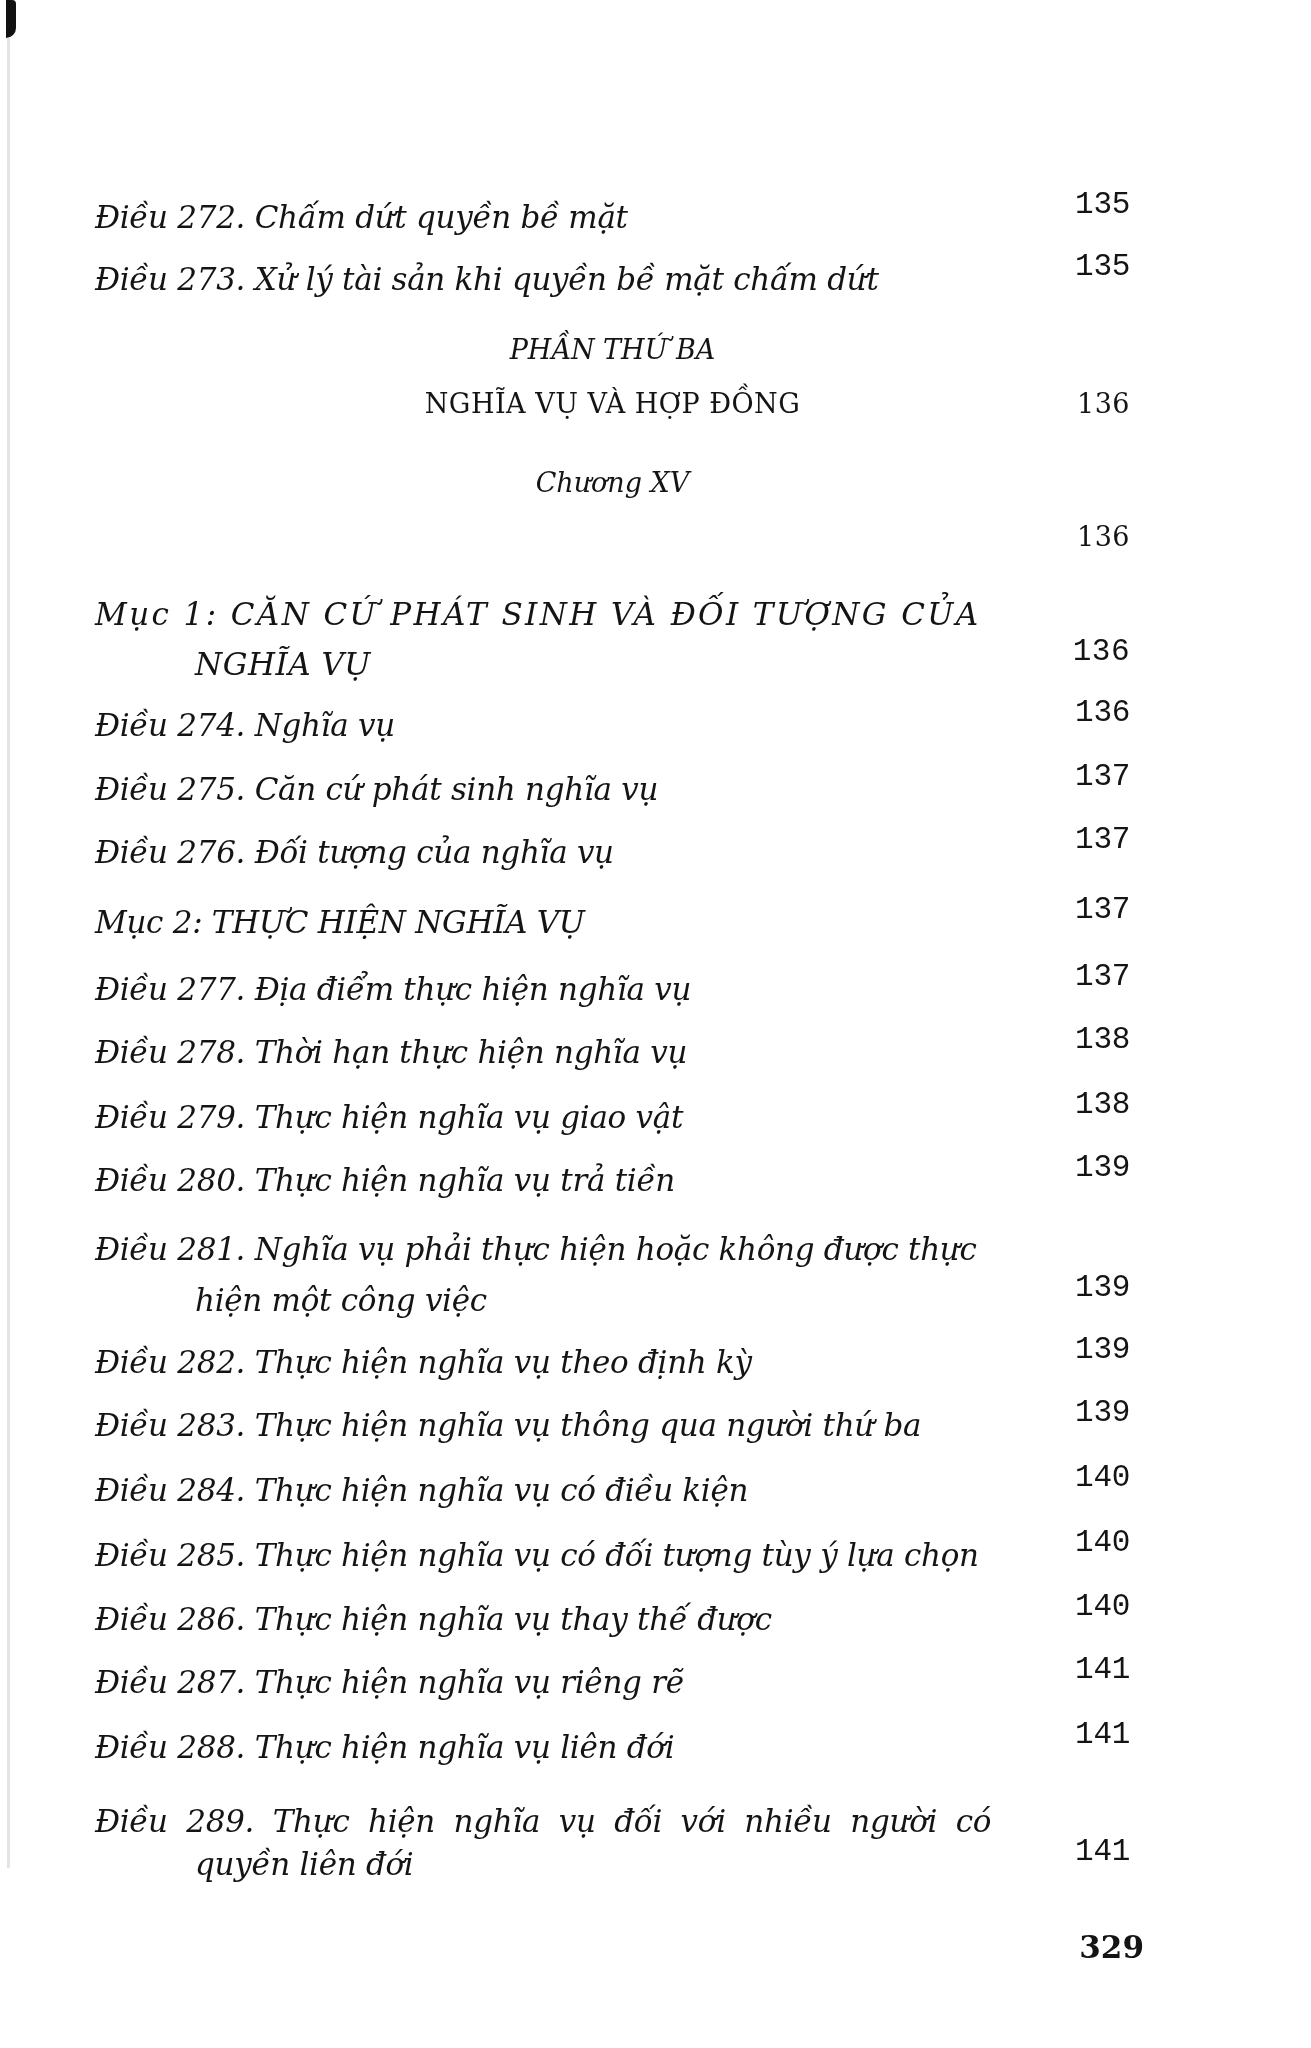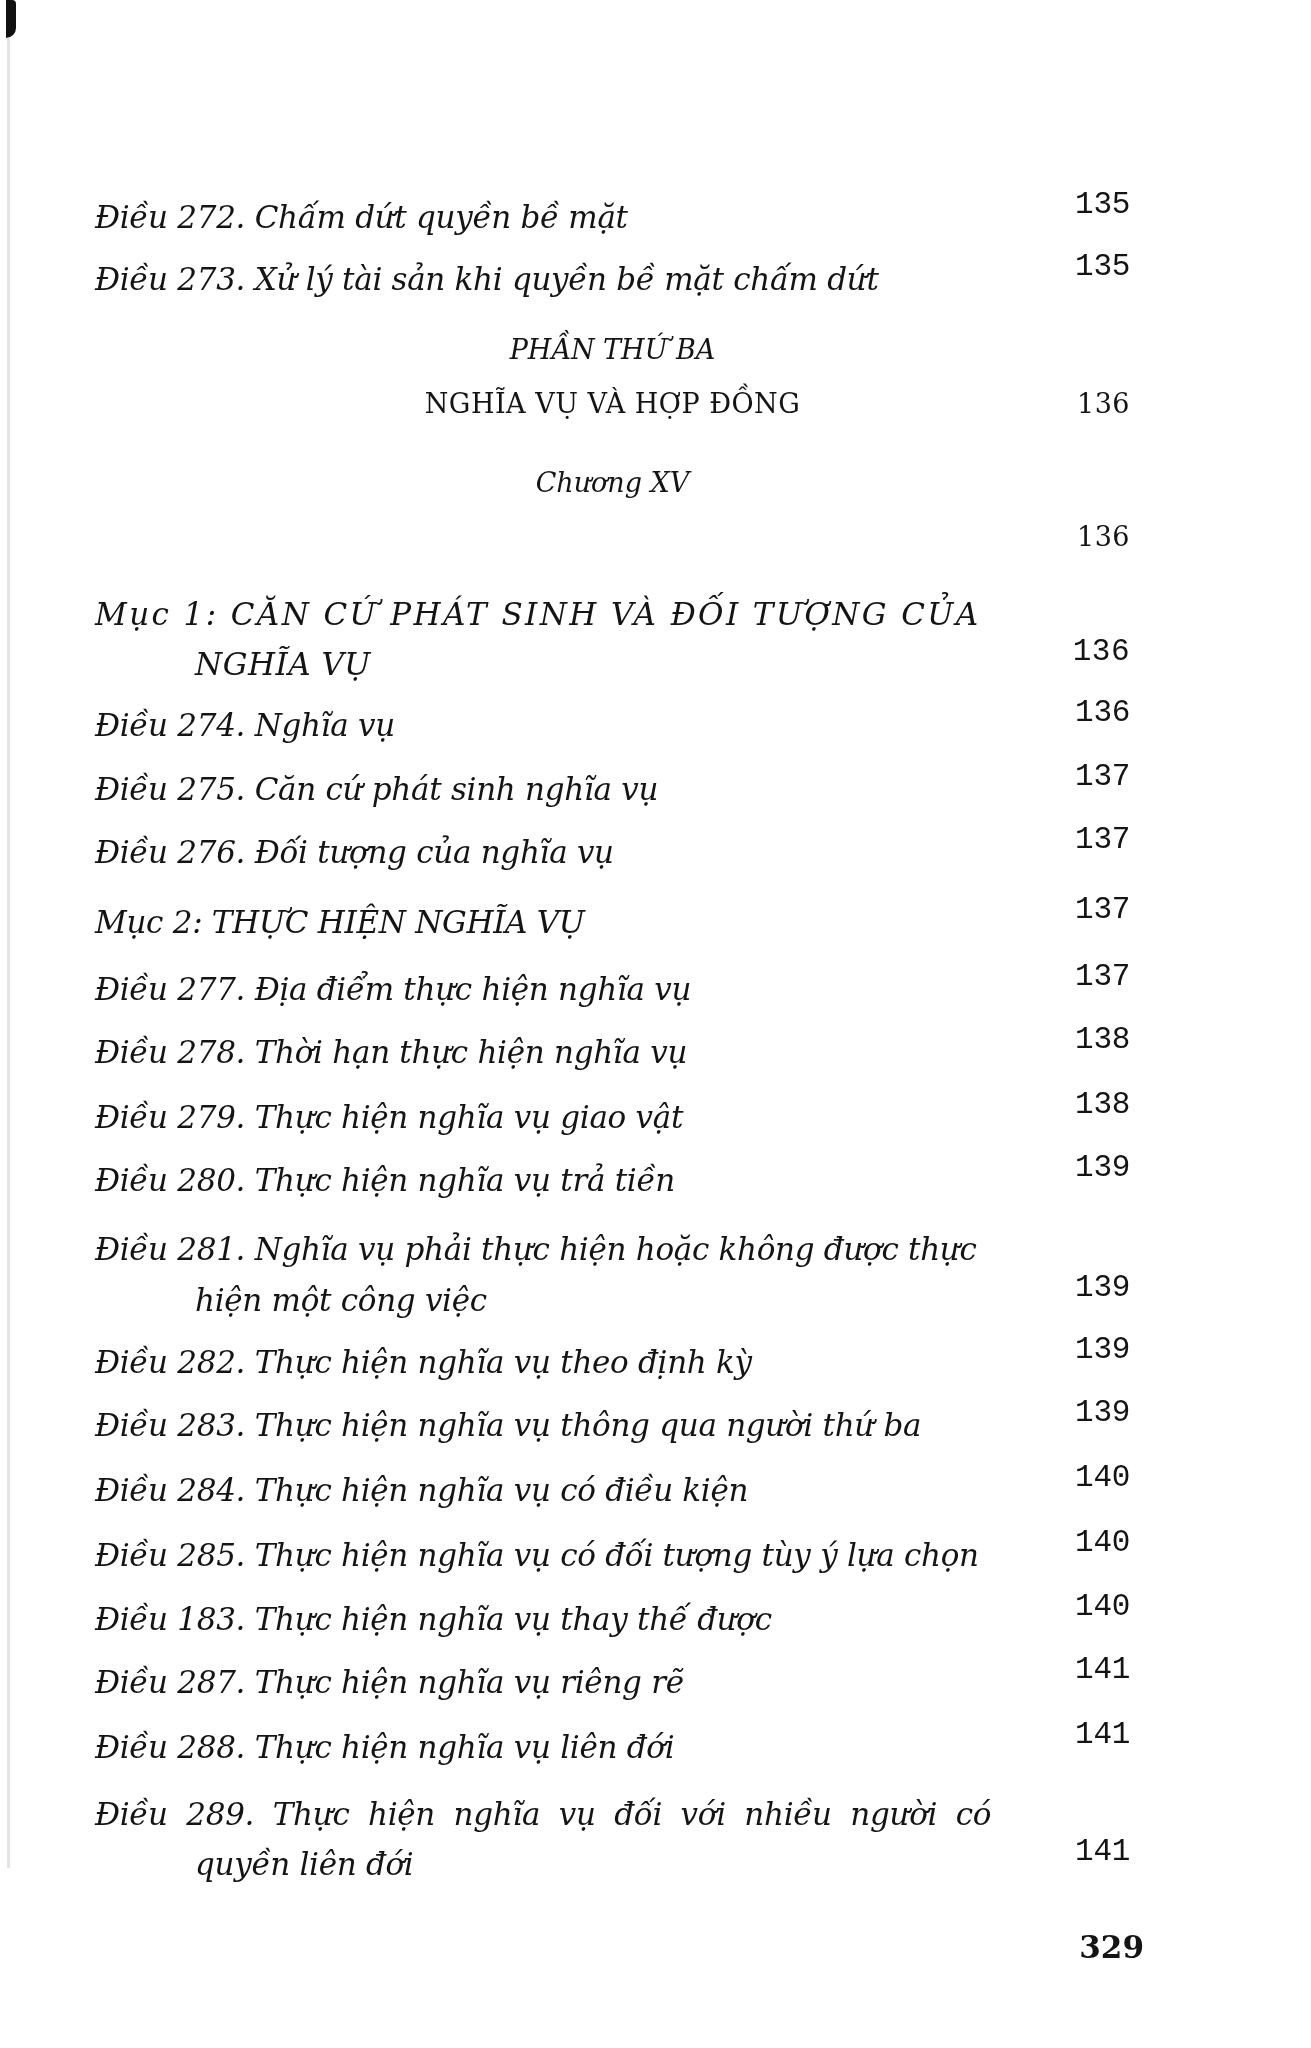--- a/index.html
+++ b/index.html
@@ -11,21 +11,21 @@
     position: absolute; left: 6px; top: 0; width: 10px; height: 38px;
     background: #111; border-bottom-right-radius: 10px; border-top-right-radius: 4px;
   }
   .left-edge {
     position: absolute; left: 7px; top: 38px; width: 3px; height: 1830px; background: #e4e4e8;
   }
   .row { position: absolute; left: 95px; width: 1035px; font-size: 31px; line-height: 40px; white-space: nowrap; letter-spacing: -0.3px; }
   .row .num { position: absolute; right: 0; top: 0; font-family: Liberation Mono, monospace; }
   .row .txt { position: absolute; left: 0; top: 12px; font-style: italic; }
   .row.indent .txt { left: 100px; text-align: right; }
-  .row.justify .txt { word-spacing: 9px; }
+  .row.justify .txt { word-spacing: 9px; margin-top: 7px; }
   .center { position: absolute; left: 95px; width: 1035px; text-align: center; font-size: 27px; line-height: 40px; }
   .center .c-text { display: inline-block; }
   .center .num { position: absolute; right: 0; top: 0; }
   .italic { font-style: italic; }
   .caps { letter-spacing: 0.5px; }
   .muc1 .txt { letter-spacing: 2.4px; }
   .page-number { position: absolute; right: 167px; top: 1927px; font-size: 31px; line-height: 40px; font-weight: bold; }
 </style>
 </head>
 <body>
@@ -116,21 +116,21 @@
 </div>
 <div class="row" style="top:1458px">
   <span class="txt">Điều 284. Thực hiện nghĩa vụ có điều kiện</span>
   <span class="num">140</span>
 </div>
 <div class="row" style="top:1523px">
   <span class="txt">Điều 285. Thực hiện nghĩa vụ có đối tượng tùy ý lựa chọn</span>
   <span class="num">140</span>
 </div>
 <div class="row" style="top:1587px">
-  <span class="txt">Điều 183. Thực hiện nghĩa vụ thay thế được</span>
+  <span class="txt">Điều 286. Thực hiện nghĩa vụ thay thế được</span>
   <span class="num">140</span>
 </div>
 <div class="row" style="top:1650px">
   <span class="txt">Điều 287. Thực hiện nghĩa vụ riêng rẽ</span>
   <span class="num">141</span>
 </div>
 <div class="row" style="top:1715px">
   <span class="txt">Điều 288. Thực hiện nghĩa vụ liên đới</span>
   <span class="num">141</span>
 </div>

